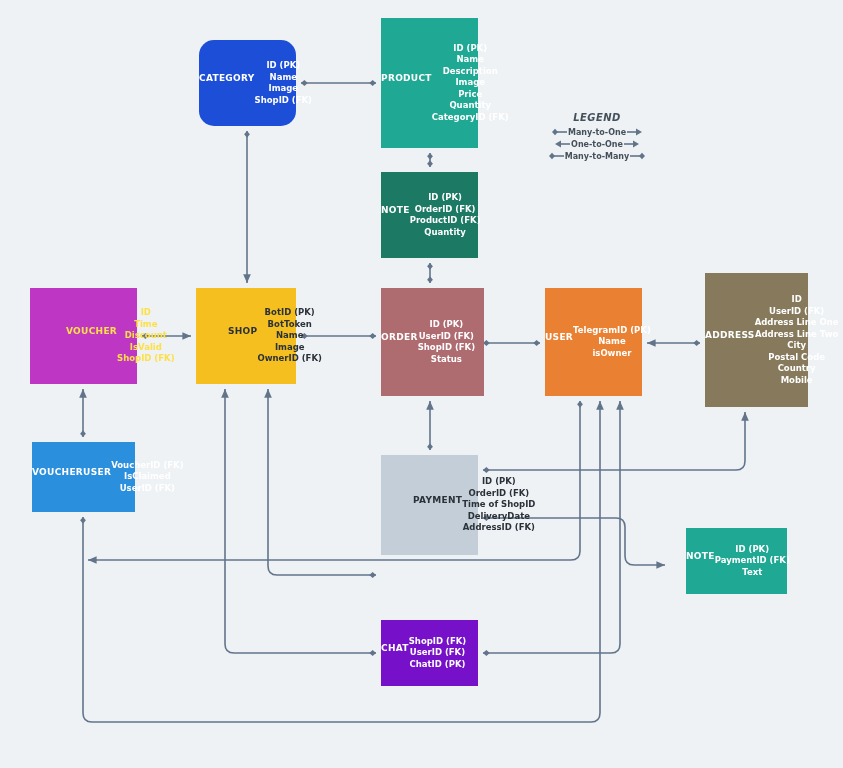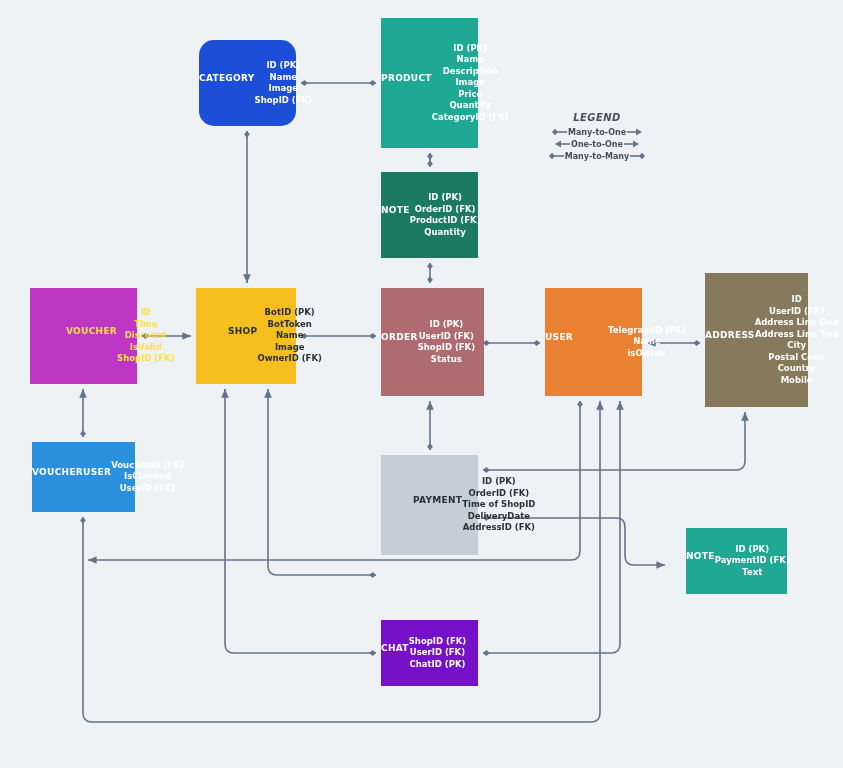--- a/index.html
+++ b/index.html
@@ -185,21 +185,21 @@
       </div>
       <div class="entity-box" style="left: 381px; top: 288px; width: 103px; height: 108px; background: rgb(174, 107, 112); color: rgb(255, 255, 255);">
         <div class="entity-title">ORDER</div>
         <div class="entity-fields">
           <div class="entity-field">ID (PK)</div>
           <div class="entity-field">UserID (FK)</div>
           <div class="entity-field">ShopID (FK)</div>
           <div class="entity-field">Status</div>
         </div>
       </div>
-      <div class="entity-box" style="left: 545px; top: 288px; width: 97px; height: 108px; background: rgb(234, 128, 49); color: rgb(255, 255, 255); gap: 35px;">
+      <div class="entity-box" style="left: 545px; top: 288px; width: 97px; height: 108px; background: rgb(234, 128, 49); color: rgb(255, 255, 255);">
         <div class="entity-title">USER</div>
         <div class="entity-fields">
           <div class="entity-field">TelegramID (PK)</div>
           <div class="entity-field">Name</div>
           <div class="entity-field">isOwner</div>
         </div>
       </div>
       <div class="entity-box" style="left: 705px; top: 273px; width: 103px; height: 134px; background: rgb(135, 122, 92); color: rgb(255, 255, 255);">
         <div class="entity-title">ADDRESS</div>
         <div class="entity-fields">

